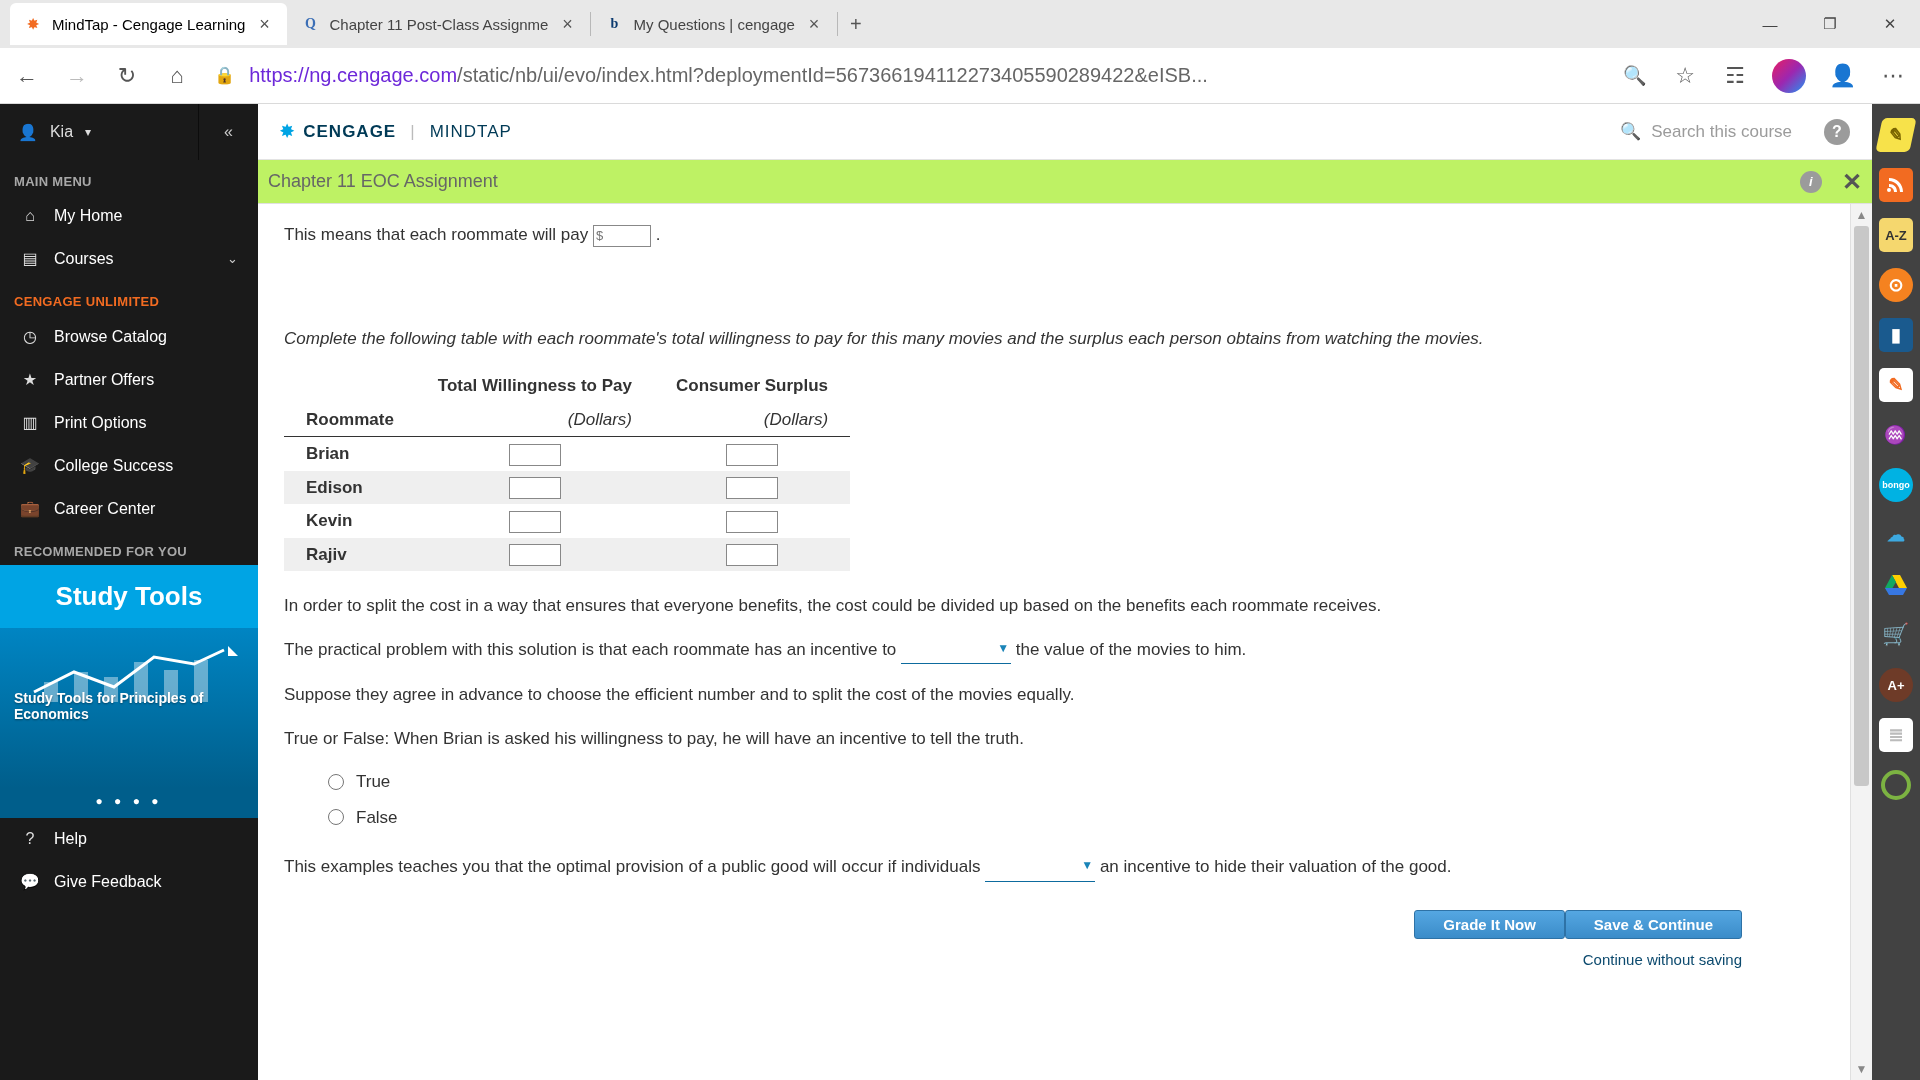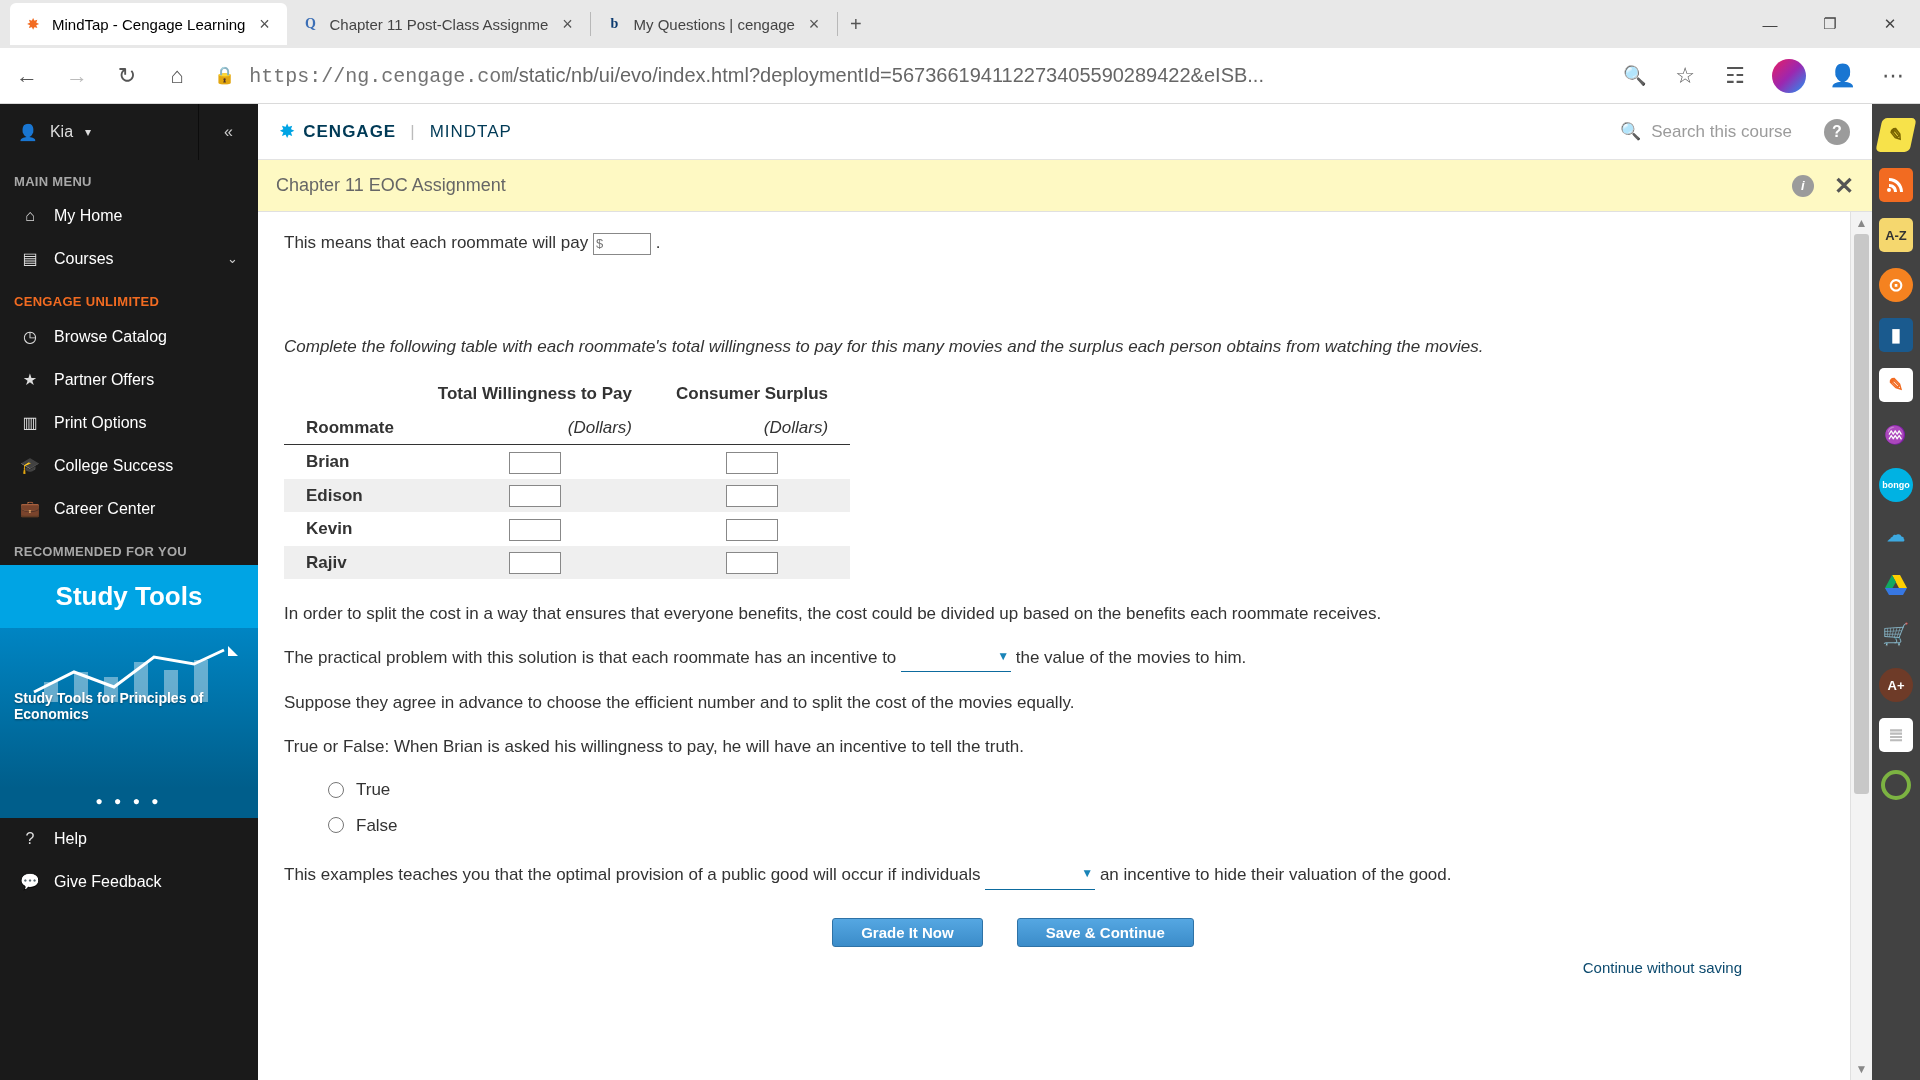--- a/index.html
+++ b/index.html
@@ -15,21 +15,21 @@
 .tab-title { white-space: nowrap; overflow: hidden; text-overflow: ellipsis; flex: 1; }
 .tab-close { width: 18px; height: 18px; display: flex; align-items: center; justify-content: center; color: #555; font-size: 18px; }
 .tab-sep { width: 1px; height: 24px; background: #B8B8B8; }
 .new-tab { width: 36px; display: flex; align-items: center; justify-content: center; font-size: 20px; color: #555; }
 .window-controls { margin-left: auto; display: flex; align-items: center; height: 48px; }
 .win-btn { width: 60px; height: 40px; display: flex; align-items: center; justify-content: center; font-size: 15px; color: #444; }
 .addr-bar { background: #FFFFFF; height: 56px; display: flex; align-items: center; padding: 0 14px; gap: 24px; border-bottom: 1px solid #DADADA; }
 .nav-icon { width: 26px; height: 26px; display: flex; align-items: center; justify-content: center; color: #555; font-size: 22px; }
 .nav-icon.disabled { color: #BBB; }
 .url-box { flex: 1; display: flex; align-items: center; font-size: 20px; color: #666; gap: 14px; overflow: hidden; }
-.url-dark { color: #737373; font-family: Liberation Mono, monospace; }
+.url-dark { color: #6d28d9; }
 .avatar-circle { width: 34px; height: 34px; border-radius: 50%; background: linear-gradient(135deg, #E91E63, #9C27B0, #2196F3); }
 
 
 .app { display: flex; height: 976px; }
 
 
 .sidebar { width: 258px; background: #1A1A1A; color: #DDD; display: flex; flex-direction: column; font-size: 16px; }
 .drop-caret{font-size:12px;}
 .sb-section{padding:14px 14px 6px 14px;color:#A8A8A8;font-size:13px;font-weight:600;letter-spacing:.3px;}
 .sb-section.orange{color:#F26B21;}
@@ -50,21 +50,21 @@
 
 .content-wrap{flex:1;display:flex;}
 .content-main{flex:1;background:#FFF;display:flex;flex-direction:column;min-width:0;}
 .brand-bar{height:56px;display:flex;align-items:center;padding:0 22px;border-bottom:1px solid #E3E3E3;gap:14px;}
 .brand-logo{display:flex;align-items:center;gap:8px;color:#003A56;font-weight:600;letter-spacing:1px;font-size:17px;}
 .brand-logo .pipe{color:#BBB;margin:0 6px;font-weight:300;}
 .brand-logo .mt{font-weight:400;}
 .search-course{margin-left:auto;display:flex;align-items:center;gap:10px;color:#9B9B9B;font-size:17px;}
 .help-q{width:26px;height:26px;border-radius:50%;background:#9B9B9B;color:#FFF;display:flex;align-items:center;justify-content:center;font-size:16px;margin-left:18px;font-weight:700;}
 
-.assign-hdr{height:52px;background:#fef9c3;display:flex;align-items:center;padding:0 18px;color:#666;font-size:18px;border-bottom:1px solid #E0E0E0;}
+.assign-hdr{height:44px;background:#bef264;display:flex;align-items:center;padding:0 10px;color:#666;font-size:18px;border-bottom:1px solid #E0E0E0;}
 .assign-hdr .ri{margin-left:auto;display:flex;align-items:center;gap:20px;color:#888;}
 .info-c{width:22px;height:22px;border-radius:50%;background:#9B9B9B;color:#FFF;display:flex;align-items:center;justify-content:center;font-size:13px;font-weight:700;font-style:italic;}
 .close-x{font-size:24px;font-weight:700;color:#555;cursor:pointer;}
 
 .assign-body{flex:1;overflow:hidden;position:relative;background:#FFF;}
 .scroll-area{padding:18px 90px 24px 26px;color:#333;font-size:17px;line-height:1.5;height:100%;overflow:hidden;}
 .scroll-area p{margin-bottom:18px;}
 .em{font-style:italic;}
 .small-input{width:58px;height:22px;border:1px solid #888;font-size:13px;vertical-align:middle;text-align:left;padding-left:2px;color:#AAA;}
 .small-cell-input{width:52px;height:22px;border:1px solid #888;}
@@ -72,21 +72,21 @@
 table.wtp th{font-weight:700;padding:4px 22px;text-align:right;font-size:17px;}
 table.wtp .sub{font-style:italic;font-weight:400;}
 table.wtp td{padding:4px 22px;text-align:center;}
 table.wtp td.nm{text-align:left;font-weight:700;}
 table.wtp tr.alt td{background:#EFEFEF;}
 table.wtp .hdr-row th{border-bottom:1px solid #333;}
 .dd{display:inline-block;min-width:110px;border-bottom:1px solid #0D6B9E;color:#0D6B9E;padding:0 6px 1px;position:relative;vertical-align:baseline;}
 .dd .car{position:absolute;right:2px;top:2px;color:#1A84B8;font-size:12px;}
 .radio-row{display:flex;align-items:center;gap:12px;margin:10px 0 10px 44px;font-size:17px;}
 .radio-row input{width:16px;height:16px;}
-.action-row{display:flex;gap:34px;justify-content:center;align-items:center;margin-top:28px;padding-right:40px;}
+.action-row{display:flex;justify-content:flex-end;align-items:center;margin-top:28px;padding-right:40px;}
 .btn{background:linear-gradient(#55A7E2,#3B8CC9);color:#FFF;border:1px solid #2E72A6;border-radius:3px;padding:5px 28px;font-size:15px;font-weight:700;cursor:pointer;}
 .cont-link{color:#0c4a6e;font-size:15px;text-align:right;margin-top:10px;padding-right:40px;cursor:pointer;}
 
 
 .vsb{position:absolute;top:0;right:0;bottom:0;width:22px;background:#F3F3F3;border-left:1px solid #E0E0E0;}
 .vsb .up,.vsb .dn{height:22px;display:flex;align-items:center;justify-content:center;color:#888;font-size:12px;}
 .vsb .dn{position:absolute;bottom:0;width:100%;}
 .vsb .thumb{position:absolute;left:3px;right:3px;top:22px;height:560px;background:#C8C8C8;border-radius:3px;}
 
 

